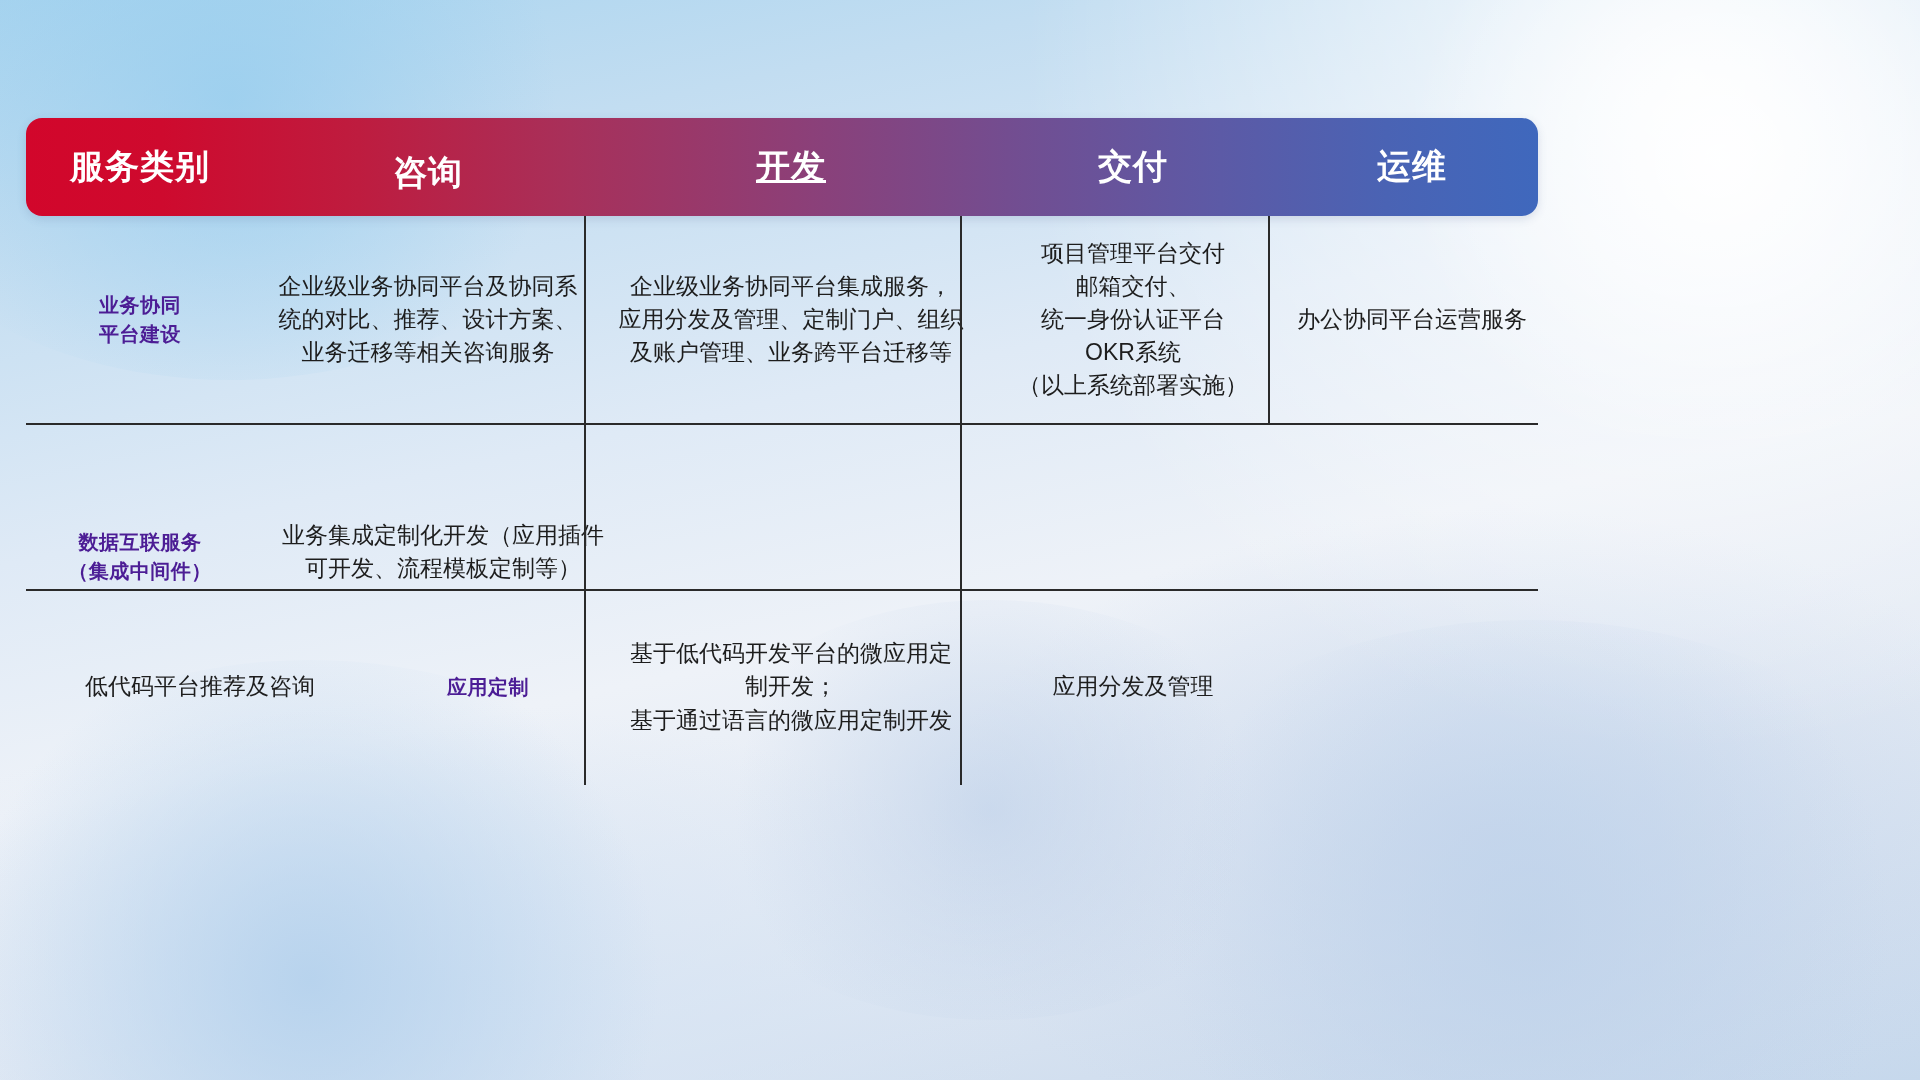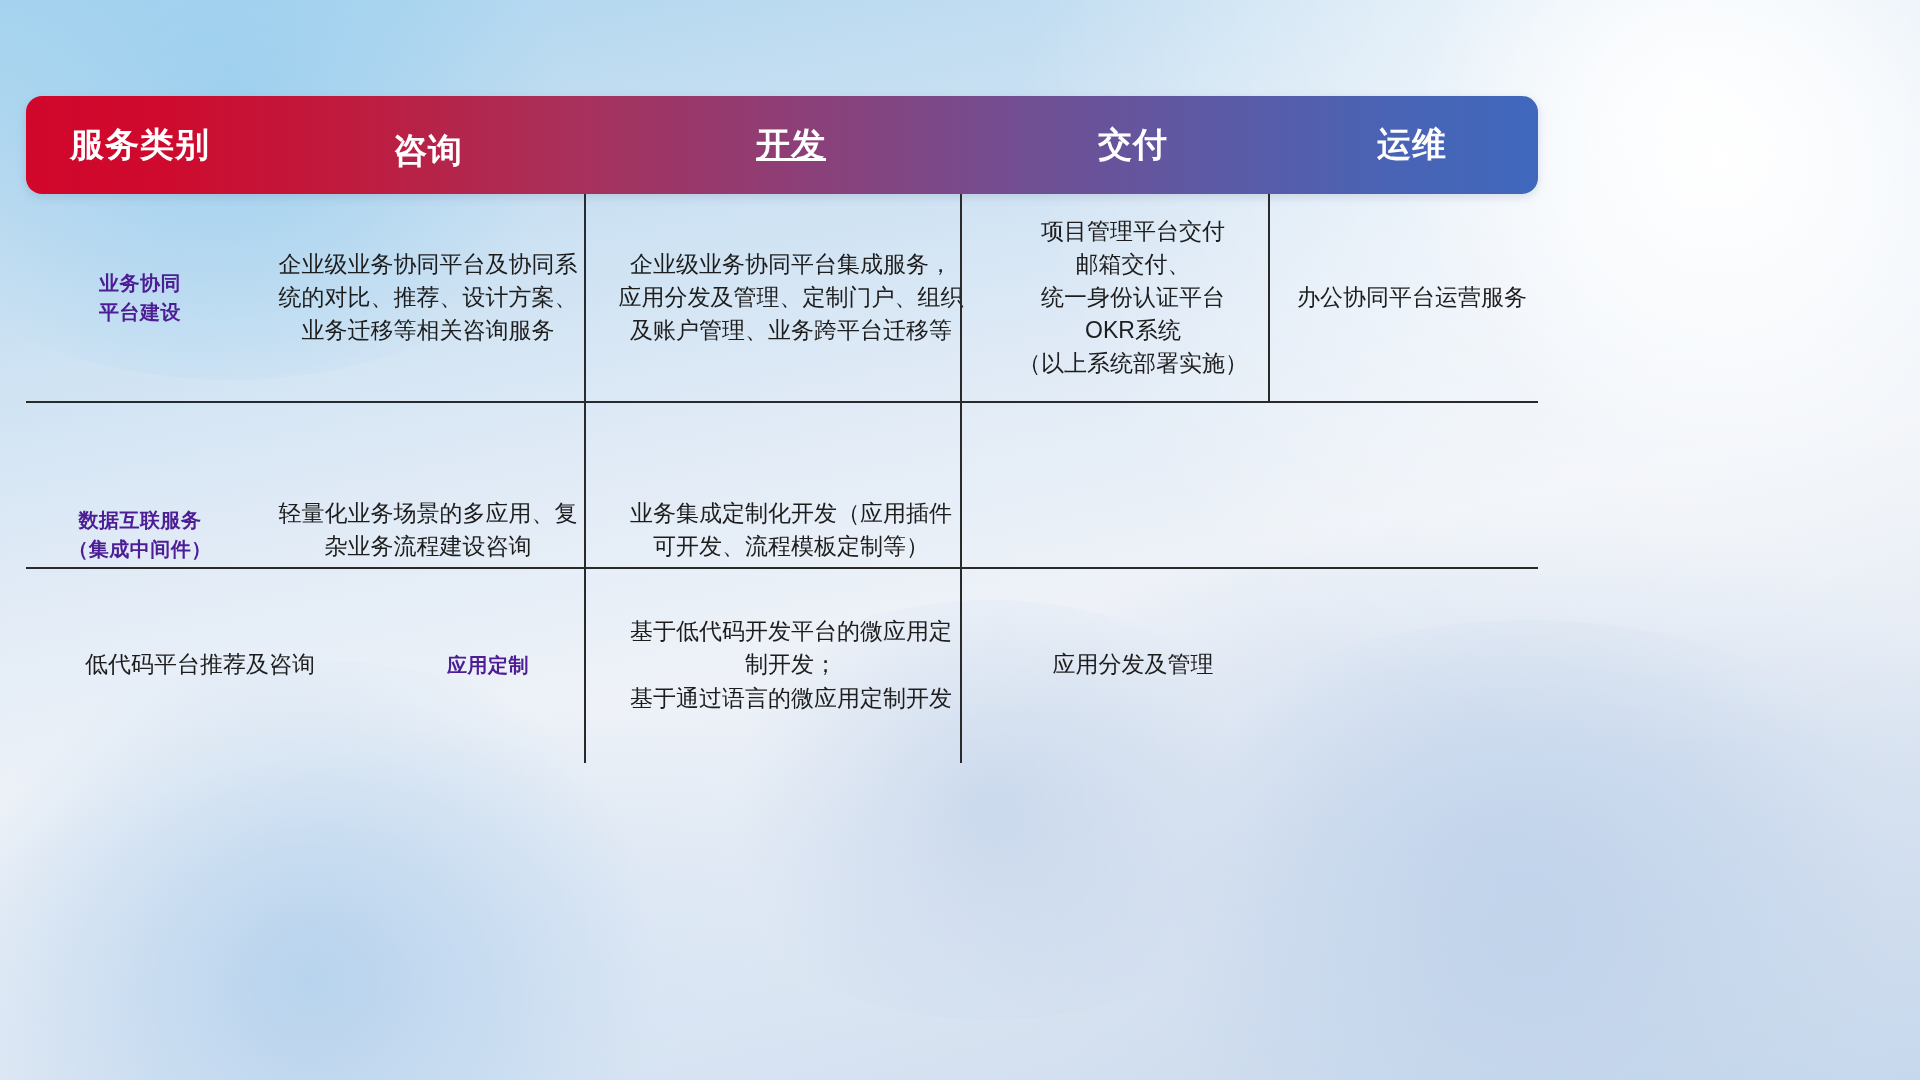--- a/index.html
+++ b/index.html
@@ -26,21 +26,21 @@
   .blob-bl { left: -120px; bottom: -220px; width: 860px; height: 640px;
     background: radial-gradient(circle, rgba(178,208,236,0.85) 0%, rgba(178,208,236,0) 65%); }
   .blob-br { right: -60px; bottom: -160px; width: 900px; height: 620px;
     background: radial-gradient(circle, rgba(190,210,234,0.8) 0%, rgba(190,210,234,0) 66%); }
   .blob-c  { left: 680px; top: 600px; width: 620px; height: 420px;
     background: radial-gradient(circle, rgba(186,206,232,0.6) 0%, rgba(186,206,232,0) 68%); }
 
   
   .table-wrap {
     position: absolute;
-    left: 26px; top: 96px;
+    left: 26px; top: 118px;
     width: 1512px; height: 667px;
     z-index: 5;
   }
 
   .hdr {
     position: relative;
     height: 98px;
     border-radius: 16px;
     background: linear-gradient(90deg,
         #d2062b 0%, #ce0a2e 9%, #be1c3f 22%, #a8305a 36%,
@@ -180,24 +180,20 @@
       <div class="cell c4">
         <span class="txt">办公协同平台运营服务</span>
       </div>
     </div>
 
     <div class="row row-2">
       <div class="cell c0">
         <span class="cat">数据互联服务
 （集成中间件）</span>
       </div>
-      <div class="cell c1">
-        <span class="txt">轻量化业务场景的多应用、复
-杂业务流程建设咨询</span>
-      </div>
       <div class="cell c2">
         <span class="txt">业务集成定制化开发（应用插件
 可开发、流程模板定制等）</span>
       </div>
       <div class="cell c3">
         <span class="txt"></span>
       </div>
       <div class="cell c4">
         <span class="txt"></span>
       </div>

